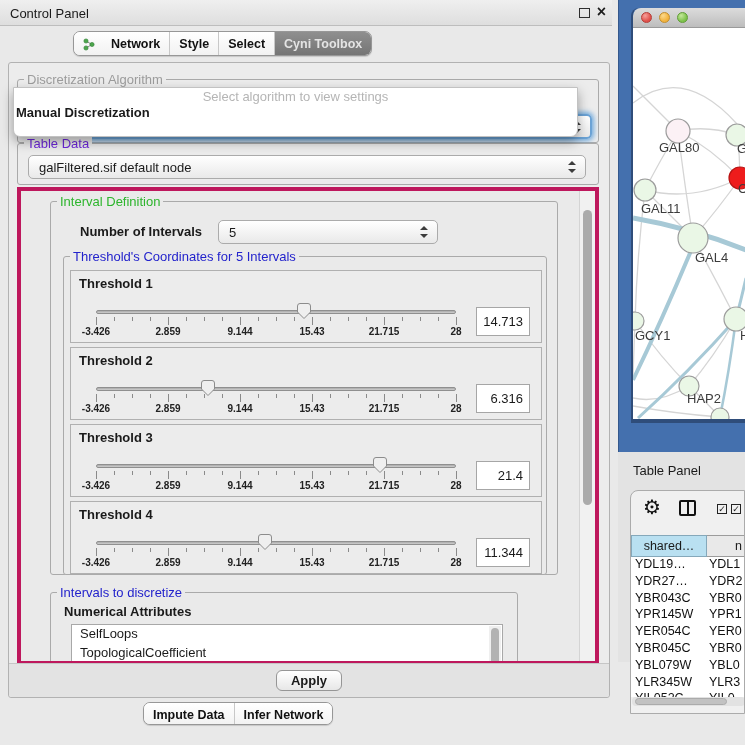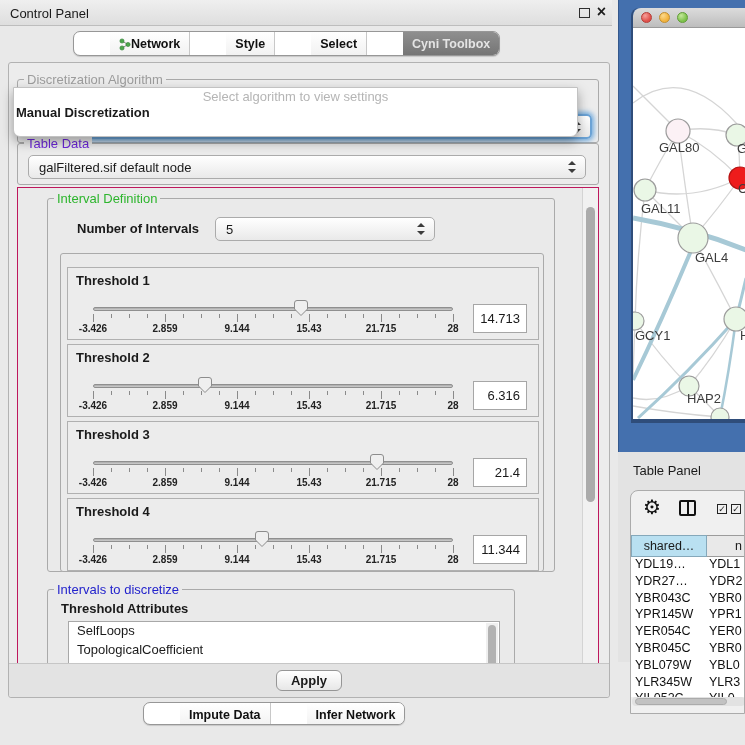--- a/index.html
+++ b/index.html
@@ -8,21 +8,21 @@
 
   
   .cp { position:absolute; left:0; top:0; width:612px; height:745px; }
   .cp-titlebar { position:absolute; left:0; top:0; width:612px; height:26px;
     background:linear-gradient(#efefef,#dedede); border-bottom:1px solid #bdbdbd; }
   .cp-title { position:absolute; left:10px; top:6px; font-size:13px; }
   .float-icon { position:absolute; right:22px; top:8px; width:11px; height:10px; border:1.6px solid #2e2e2e; }
   .close-icon { position:absolute; right:6px; top:3px; font-size:16px; font-weight:bold; color:#1c1c1c; }
 
   .seg { position:absolute; display:flex; background:#fff; border:1px solid #979797; border-radius:7px; overflow:hidden; box-shadow:0 1px 1px rgba(0,0,0,.15); }
-  .seg-tab { padding:12px 9px; line-height:23px; font-size:12.5px; font-weight:600; color:#111; border-right:1px solid #c8c8c8; white-space:nowrap; display:flex; align-items:center; gap:0; background:linear-gradient(#ffffff,#f1f1f1);margin-left:36px; }
+  .seg-tab { padding:12px 9px; line-height:23px; font-size:12.5px; font-weight:600; color:#111; border-right:1px solid #c8c8c8; white-space:nowrap; display:flex; align-items:center; gap:16px; background:linear-gradient(#ffffff,#f1f1f1); }
   .seg-tab:last-child { border-right:none; }
   .seg-tab.sel { background:linear-gradient(#8f8f8f,#747474); color:#e4e4e4; border-right-color:#6d6d6d; }
   .top-tabs { left:73px; top:31px; height:25px; }
   .bottom-tabs { left:143px; top:702px; height:23px; }
 
   .cp-body { position:absolute; left:8px; top:62px; width:602px; height:636px; background:#ececec; border:1px solid #b2b2b2; border-radius:3px; }
 
   .group { position:absolute; border:1px solid #aaaaaa; border-radius:3px; }
   .group-title { position:absolute; top:-8px; left:6px; background:inherit; padding:0 3px; font-size:13px; white-space:nowrap; }
   .g-gray  { color:#9c9c9c; }
@@ -43,21 +43,21 @@
   .popup { position:absolute; left:13px; top:87px; width:565px; height:50px; background:#fff; z-index:20;
     border:1px solid #c2c2c2; border-radius:0 0 7px 7px; box-shadow:0 5px 12px rgba(0,0,0,.35); }
   .popup-placeholder { position:absolute; top:1px; width:100%; text-align:center; color:#b5b5b5; font-size:13px; }
   .popup-opt1 { position:absolute; top:17px; left:2px; font-weight:bold; font-size:13px; }
   .popup-opt2 { position:absolute; top:33px; left:2px; font-size:13px; }
 
   .group-algo { left:8px; top:16px; width:582px; height:64px; background:#ececec; }
   .group-tdata { left:8px; top:80px; width:582px; height:42px; background:#ececec; }
   .tdata-combo { left:10px; top:11px; width:558px; height:24px; }
 
-  .scrollarea { position:absolute; left:8px; top:124px; width:582px; height:478px; background:#eaeaea; border:1px solid #be185d; overflow:hidden; }
+  .scrollarea { position:absolute; left:8px; top:124px; width:582px; height:478px; background:#eaeaea; border:4px solid #be185d; overflow:hidden; }
   .vscroll { position:absolute; right:0; top:0; width:16px; height:100%; background:#f1f1f1; border-left:1px solid #d4d4d4; }
   .vscroll-thumb { position:absolute; left:3px; top:19px; width:9px; height:295px; background:#ababab; border-radius:5px; }
 
   .group-interval { left:29px; top:10px; width:508px; height:374px; background:#eaeaea; }
   .noi-label { position:absolute; left:29px; top:22px; font-weight:bold; font-size:13px; }
   .noi-combo { left:167px; top:18px; width:220px; height:24px; }
   .group-thresh { left:12px; top:54px; width:484px; height:319px; background:#eaeaea; }
 
   .threshold-box { position:absolute; left:6px; width:472px; height:73px; border:1px solid #b0b0b0; background:#ececec; }
   .t-label { position:absolute; left:8px; top:5px; font-weight:bold; font-size:13px; }
@@ -171,20 +171,21 @@
         <span class="noi-label">Number of Intervals</span>
         <div class="combo noi-combo">
           <span class="combo-text">5</span>
           <span class="spinner">
               <span class="up"></span>
               <span class="down"></span>
             </span>
         </div>
 
         <div class="group group-thresh">
+          <span class="group-title g-blue">Threshold's Coordinates for 5 Intervals</span>
 
           <div class="threshold-box" style="top:13px">
             <span class="t-label">Threshold 1</span>
             <div class="slider">
               <div class="track"></div>
               <svg class="thumb" viewBox="0 0 16 18" style="left: calc(57.7% - 8px);">
                   <path d="M1.5,4 Q1.5,1.5 4,1.5 L12,1.5 Q14.5,1.5 14.5,4 L14.5,10 L8,16.5 L1.5,10 Z" fill="#efefef" stroke="#8c8c8c"></path>
                 </svg>
             </div>
             <div class="slider-scale">
@@ -336,21 +337,21 @@
                 <span class="scale-label" style="left: 80%;">21.715</span>
                 <span class="scale-label" style="left: 100%;">28</span>
               </div>
             <div class="value-box">11.344</div>
           </div>
         </div>
       </div>
 
       <div class="group group-attrs">
         <span class="group-title g-blue">Intervals to discretize</span>
-        <span class="attr-label">Threshold Attributes</span>
+        <span class="attr-label">Numerical Attributes</span>
         <div class="attr-list">
           <div class="attr-item">SelfLoops</div>
           <div class="attr-item">TopologicalCoefficient</div>
           <div class="attr-item">BetweennessCentrality</div>
           <div class="attr-scroll">
               <div class="attr-thumb"></div>
             </div>
         </div>
       </div>
 

